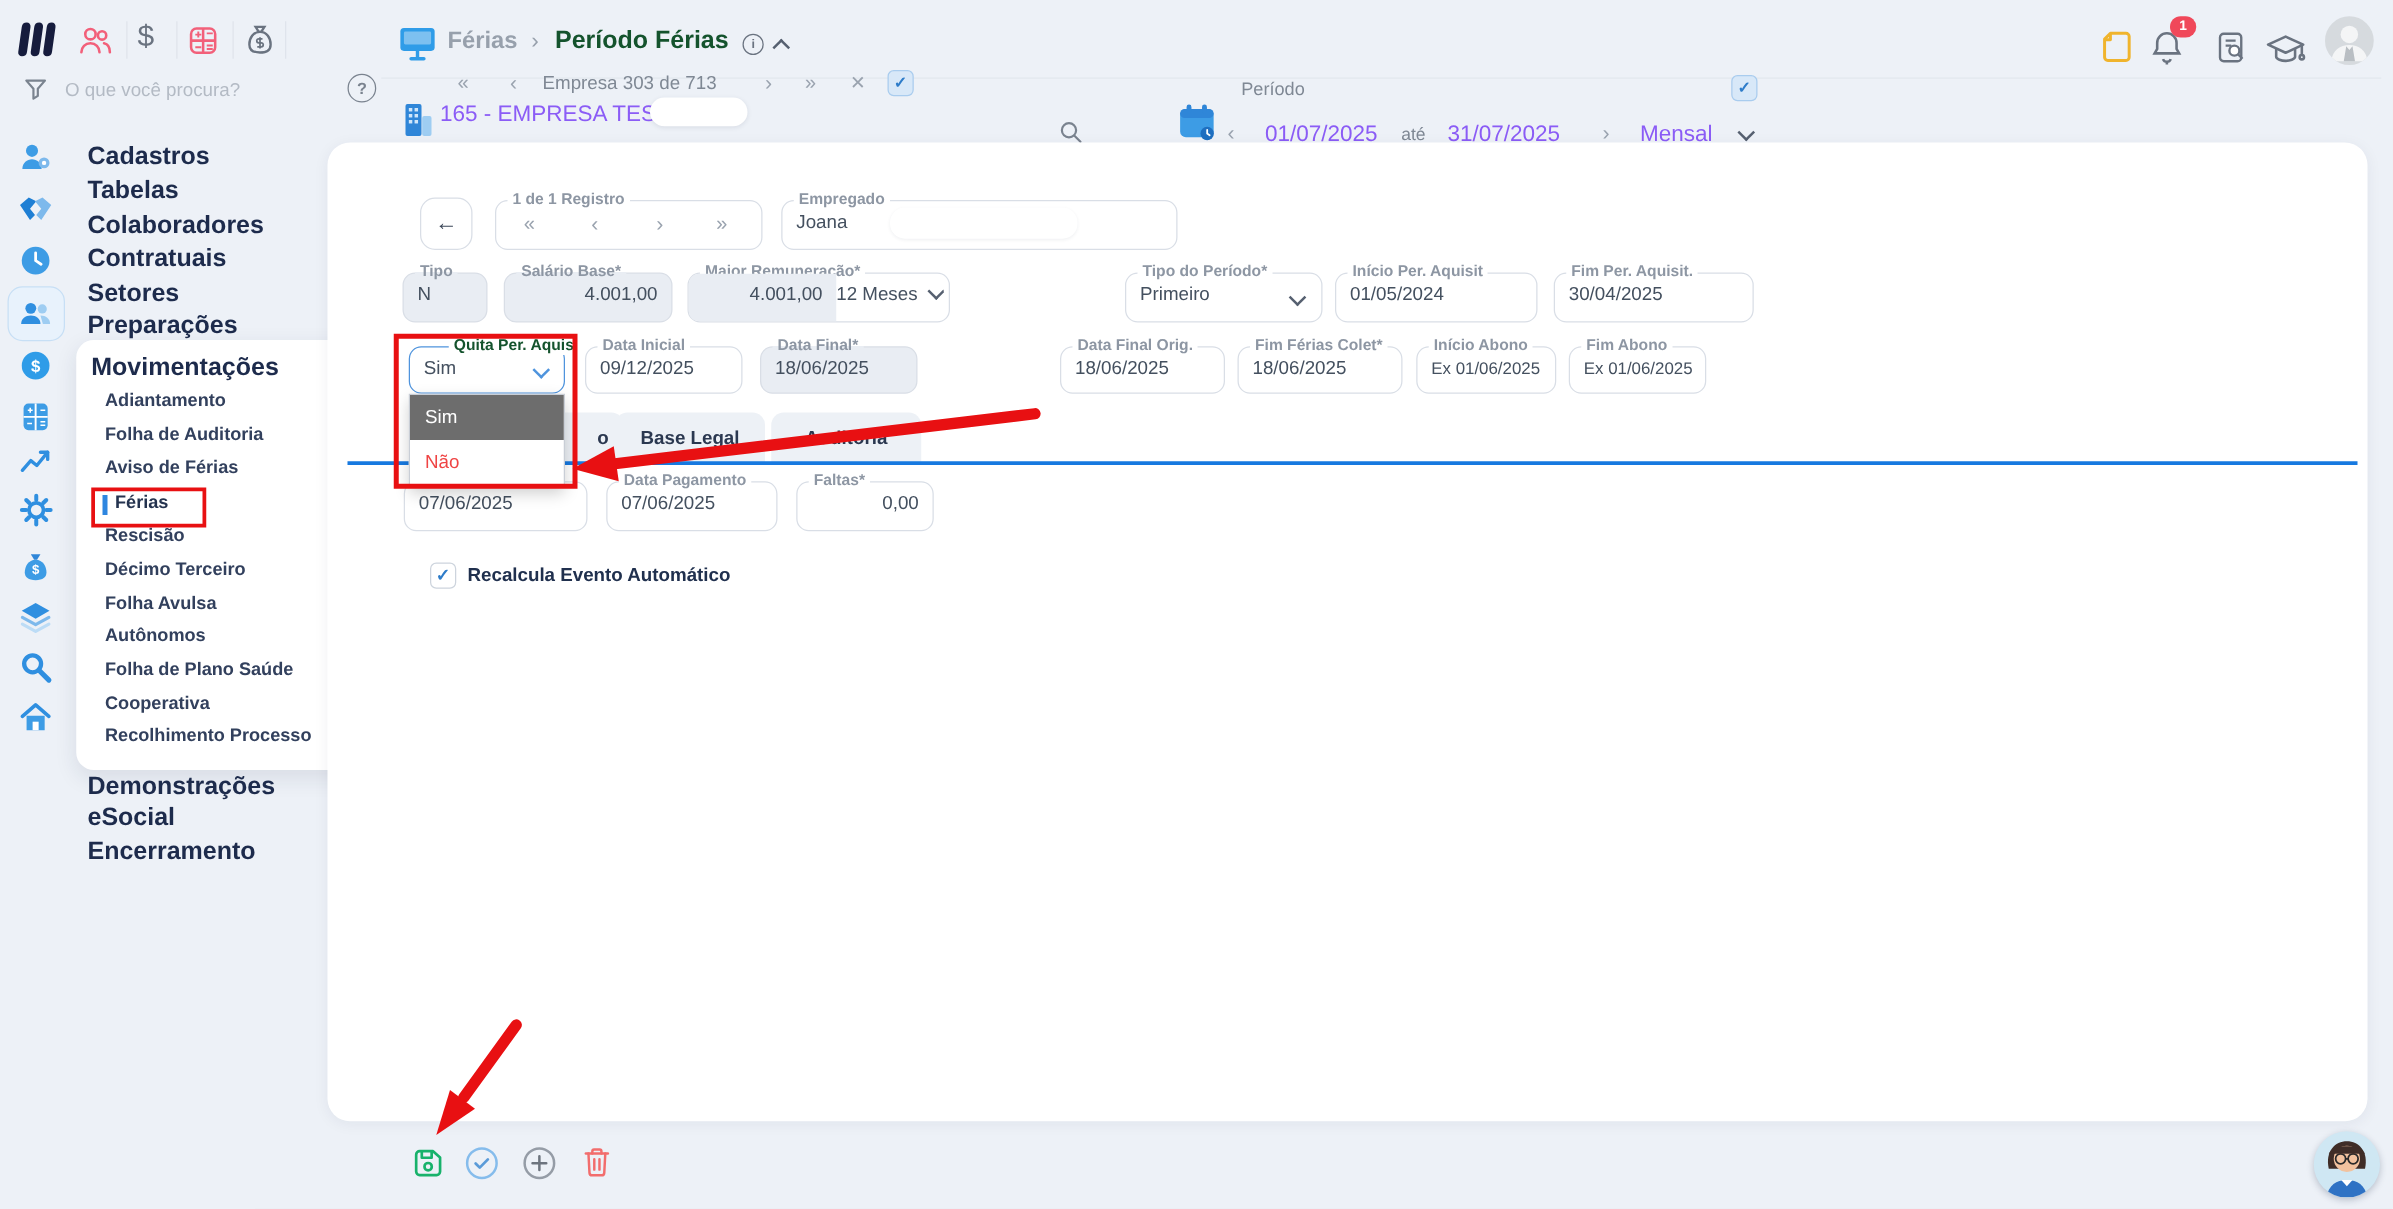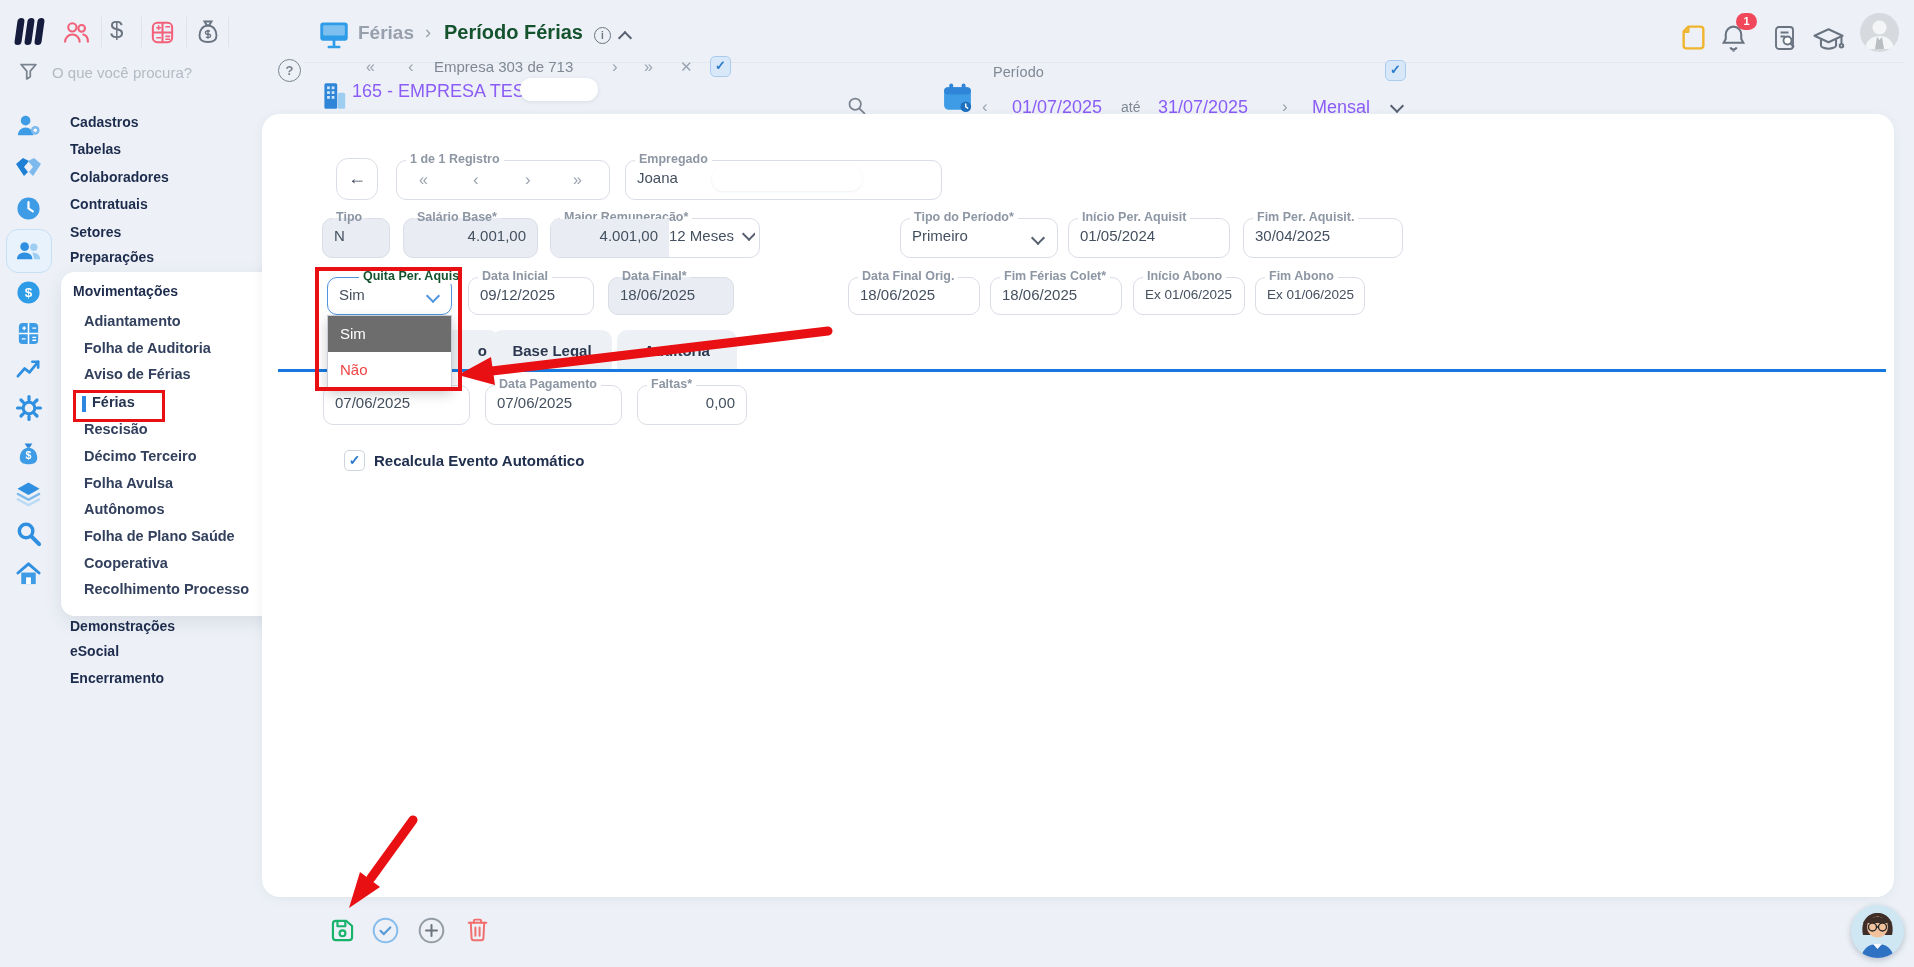--- a/index.html
+++ b/index.html
@@ -27,21 +27,21 @@
     font-family:"Liberation Sans",sans-serif;}
   .search-in::placeholder{color:#b3bac4;}
   .help-cir{position:absolute;width:21px;height:21px;border:1.8px solid #7a838f;border-radius:50%;
     text-align:center;line-height:21px;font-size:13px;color:#7a838f;font-weight:700;}
   
   .g{position:absolute;color:#9aa3af;font-size:17px;line-height:22px;cursor:pointer;}
   .g.big{font-size:16px;letter-spacing:-2px;}
   .cbx{position:absolute;width:19px;height:19px;background:#d8e8f8;border:1px solid #a9ccee;border-radius:5px;
     color:#2e7cc9;font-size:13px;font-weight:700;text-align:center;line-height:18px;}
   
-  .menu-item{position:absolute;left:70px;font-size:14px;font-weight:700;color:#1d2b4c;
+  .menu-item{position:absolute;left:70px;font-size:20px;font-weight:700;color:#1d2b4c;
     white-space:nowrap;cursor:pointer;}
   .sub-item{position:absolute;left:84px;font-size:14.5px;font-weight:600;color:#32405d;
     white-space:nowrap;cursor:pointer;}
   .submenu-panel{position:absolute;left:61px;top:272px;width:238px;height:344px;background:#fff;
     border-radius:14px;box-shadow:0 6px 18px rgba(25,40,70,.10);}
   .rail-hl{position:absolute;left:6px;top:229px;width:44px;height:42px;background:#e8f2fc;
     border:1px solid #c7dff5;border-radius:12px;}
   
   .card{position:absolute;left:262px;top:114px;width:1632px;height:783px;background:#fff;
     border-radius:18px;box-shadow:0 2px 12px rgba(25,40,70,.06);}

